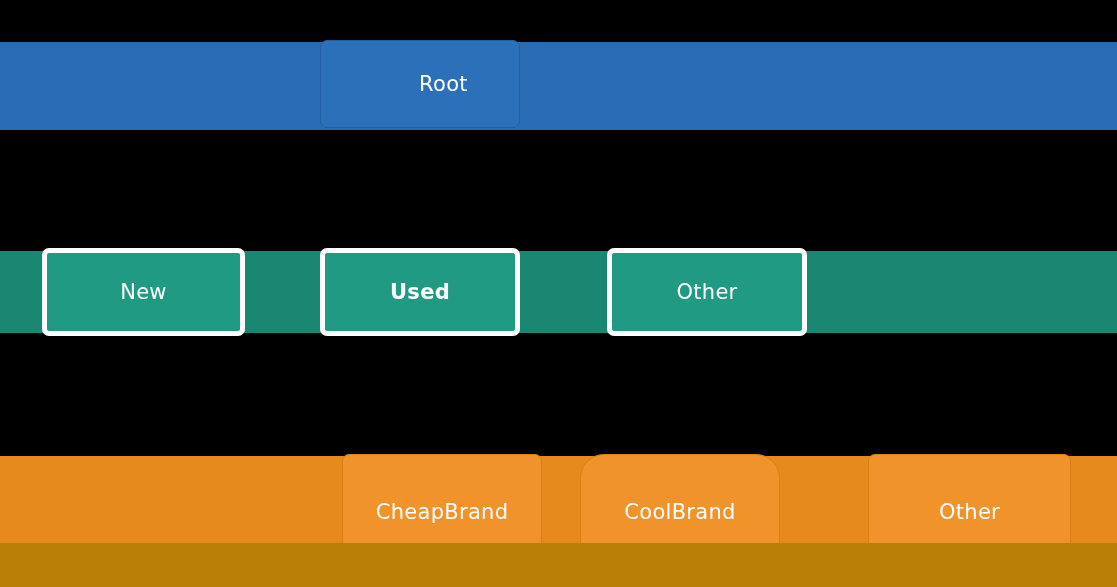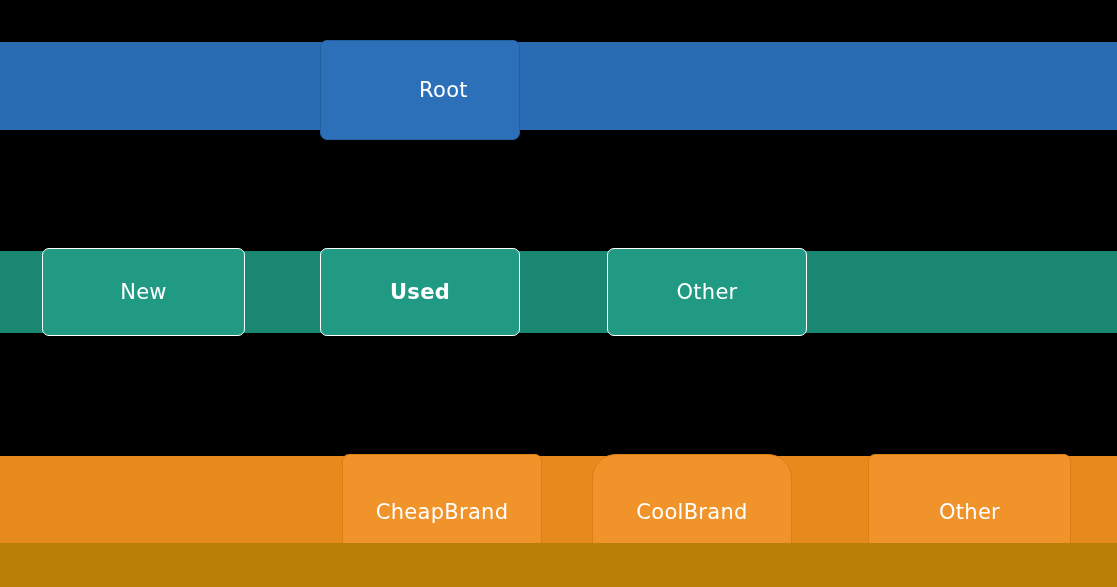--- a/index.html
+++ b/index.html
@@ -35,45 +35,45 @@
   }
   .node-label {
     color: #ffffff;
     font-size: 21px;
     letter-spacing: 0.3px;
     white-space: nowrap;
   }
 
   
   .node-root {
-    left: 320px; top: 40px; width: 200px; height: 100px;
+    left: 320px; top: 40px; width: 200px; height: 88px;
     background: #2d70ba;
     border: 1px solid #23609f;
     padding-left: 47px;
   }
 
   
   .node-l2 {
     top: 248px; height: 88px;
     background: #219a83;
-    border: 1px solid #ffffff;
+    border: 5px solid #ffffff;
   }
   .node-new   { left: 42px;  width: 203px; }
   .node-used  { left: 320px; width: 200px; font-weight: bold; }
   .node-other2{ left: 607px; width: 200px; }
 
   
   .node-l3 {
     top: 454px; height: 116px;
     background: #f0932a;
     border: 1px solid #d97f13;
     text-align: right;
   }
   .node-cheapbrand { left: 342px; width: 200px; }
-  .node-coolbrand  { left: 592px; width: 200px; border-radius: 24px; }
+  .node-coolbrand  { left: 580px; width: 200px; border-radius: 24px; }
   .node-other3     { left: 868px; width: 203px; }
 </style>
 </head>
 <body>
 
 <div class="stage">
 
   <div class="band band-root"></div>
   <div class="node node-root">
     <span class="node-label">Root</span>

